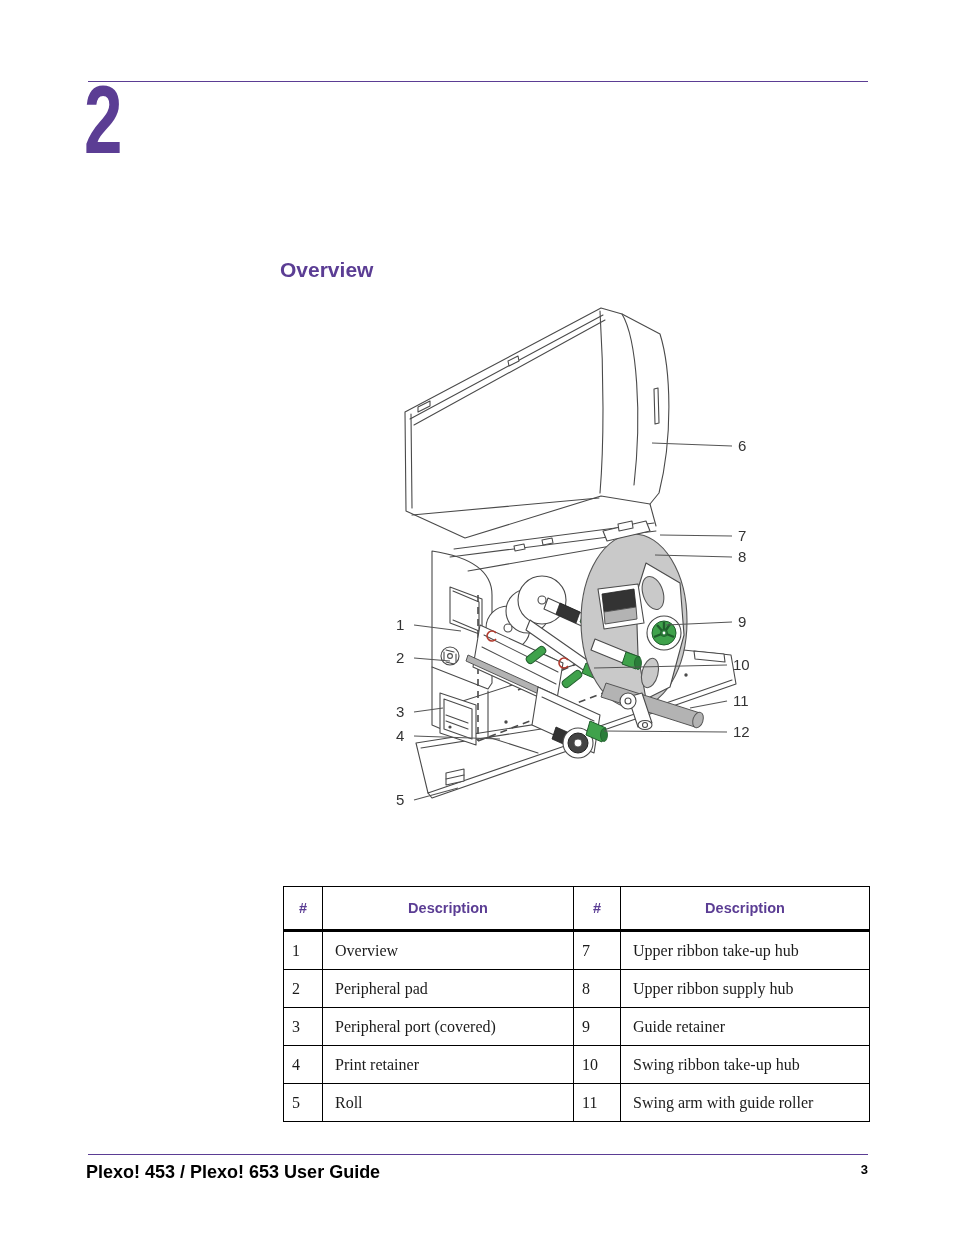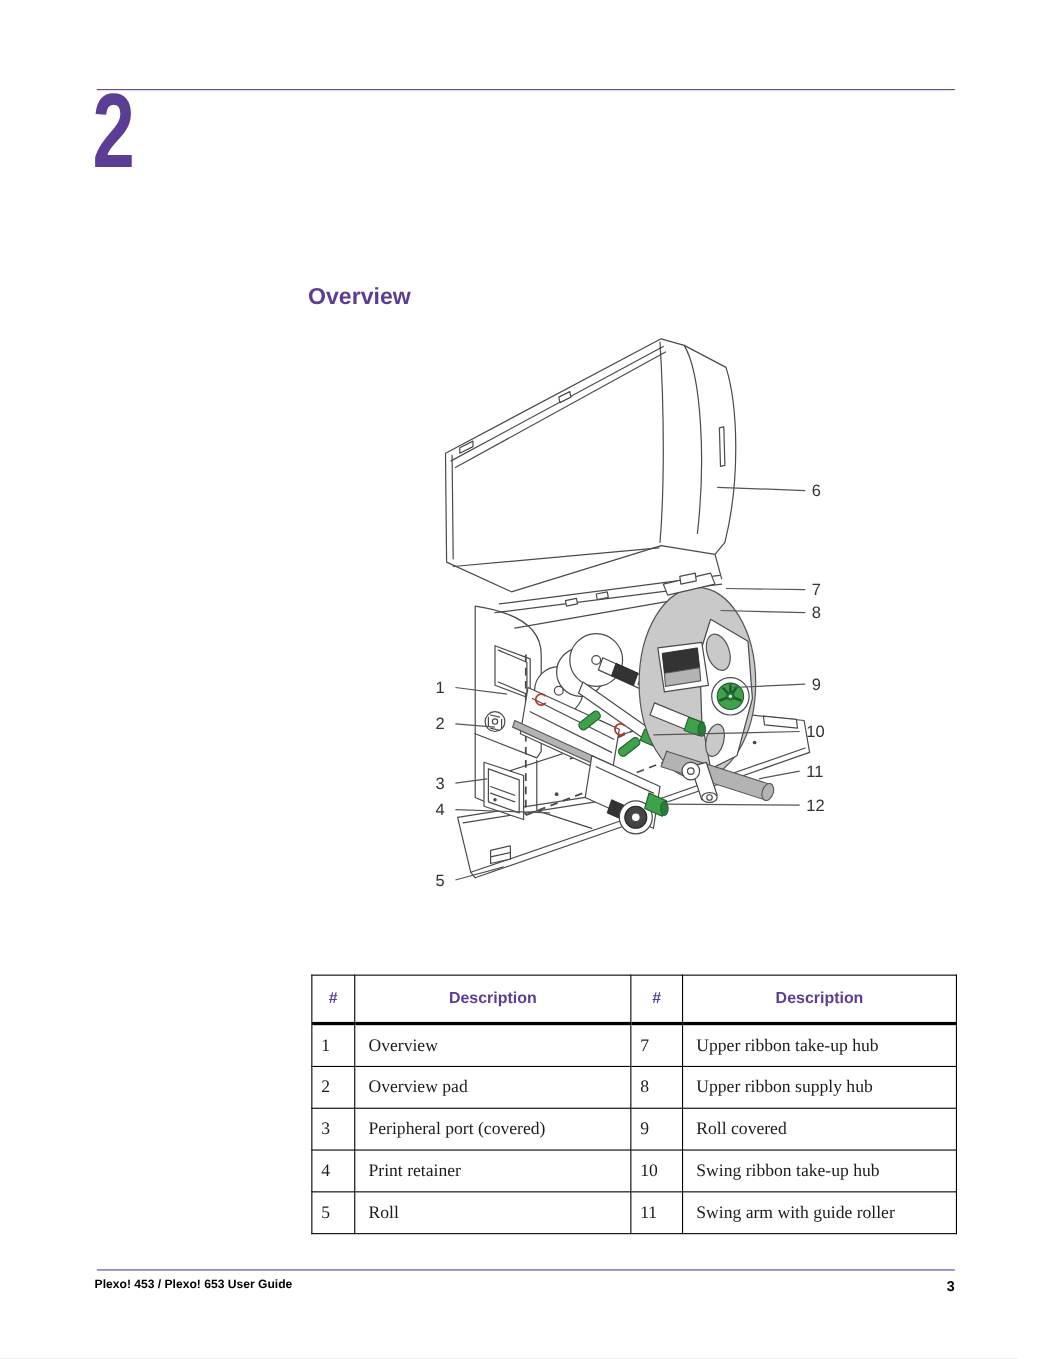--- a/index.html
+++ b/index.html
@@ -50,21 +50,21 @@
     color:#5b3d94;font-size:14.5px;font-weight:700;text-align:center;
     font-family:"Liberation Sans",sans-serif;
   }
   .parts-table td{
     height:37px;border:1.2px solid #000;color:#1b1b1b;
     font-family:"Liberation Serif",serif;font-size:16px;
     padding:0 0 0 12px;vertical-align:middle;
   }
   .parts-table td.num{padding-left:8px;}
   .footer-left{
-    position:absolute;left:86px;top:1162px;font-size:11px;font-weight:700;color:#000;
+    position:absolute;left:86px;top:1162px;font-size:18px;font-weight:700;color:#000;
   }
   .footer-page{
     position:absolute;right:86px;top:1162px;font-size:13px;font-weight:700;color:#000;
   }
 </style>
 </head>
 <body>
 
 <div class="page">
 
@@ -278,29 +278,29 @@
     </thead>
     <tbody>
       <tr>
         <td class="num">1</td>
         <td>Overview</td>
         <td class="num">7</td>
         <td>Upper ribbon take-up hub</td>
       </tr>
       <tr>
         <td class="num">2</td>
-        <td>Overview pad</td>
+        <td>Peripheral pad</td>
         <td class="num">8</td>
         <td>Upper ribbon supply hub</td>
       </tr>
       <tr>
         <td class="num">3</td>
         <td>Peripheral port (covered)</td>
         <td class="num">9</td>
-        <td>Roll covered</td>
+        <td>Guide retainer</td>
       </tr>
       <tr>
         <td class="num">4</td>
         <td>Print retainer</td>
         <td class="num">10</td>
         <td>Swing ribbon take-up hub</td>
       </tr>
       <tr>
         <td class="num">5</td>
         <td>Roll</td>

